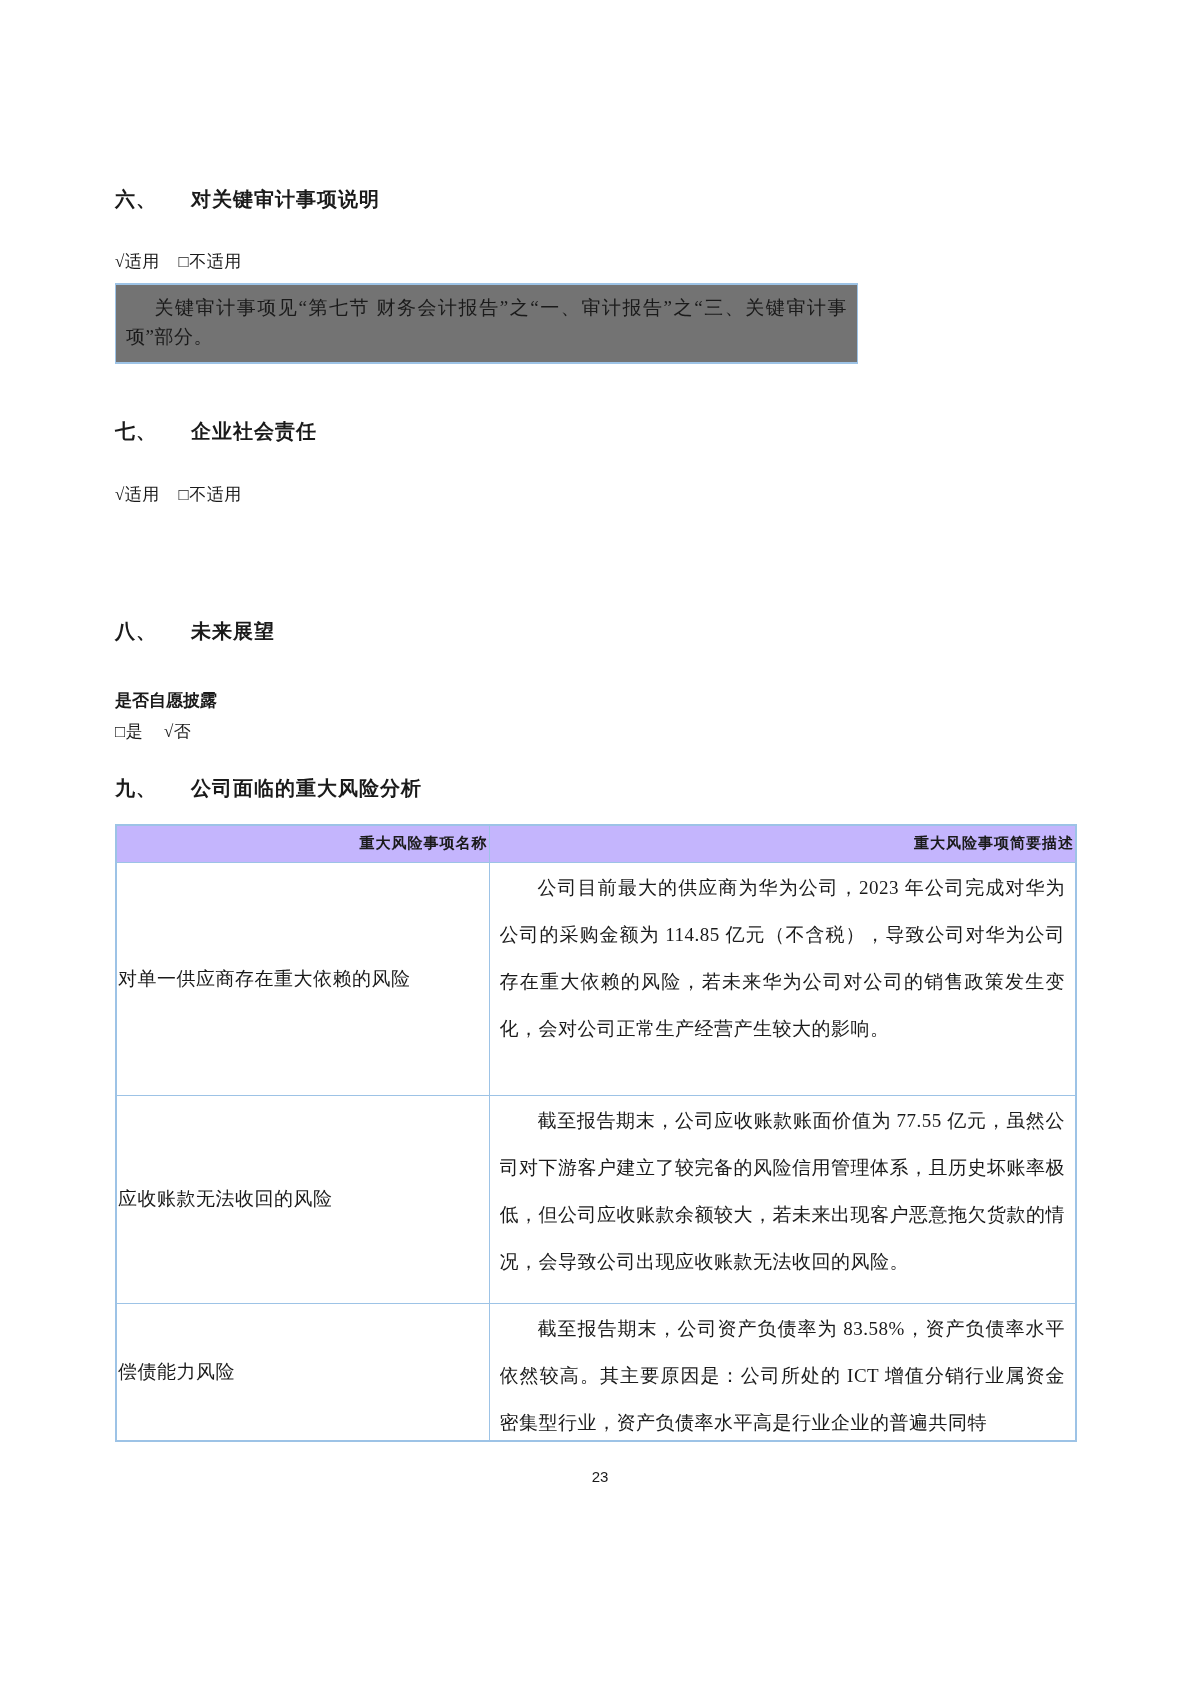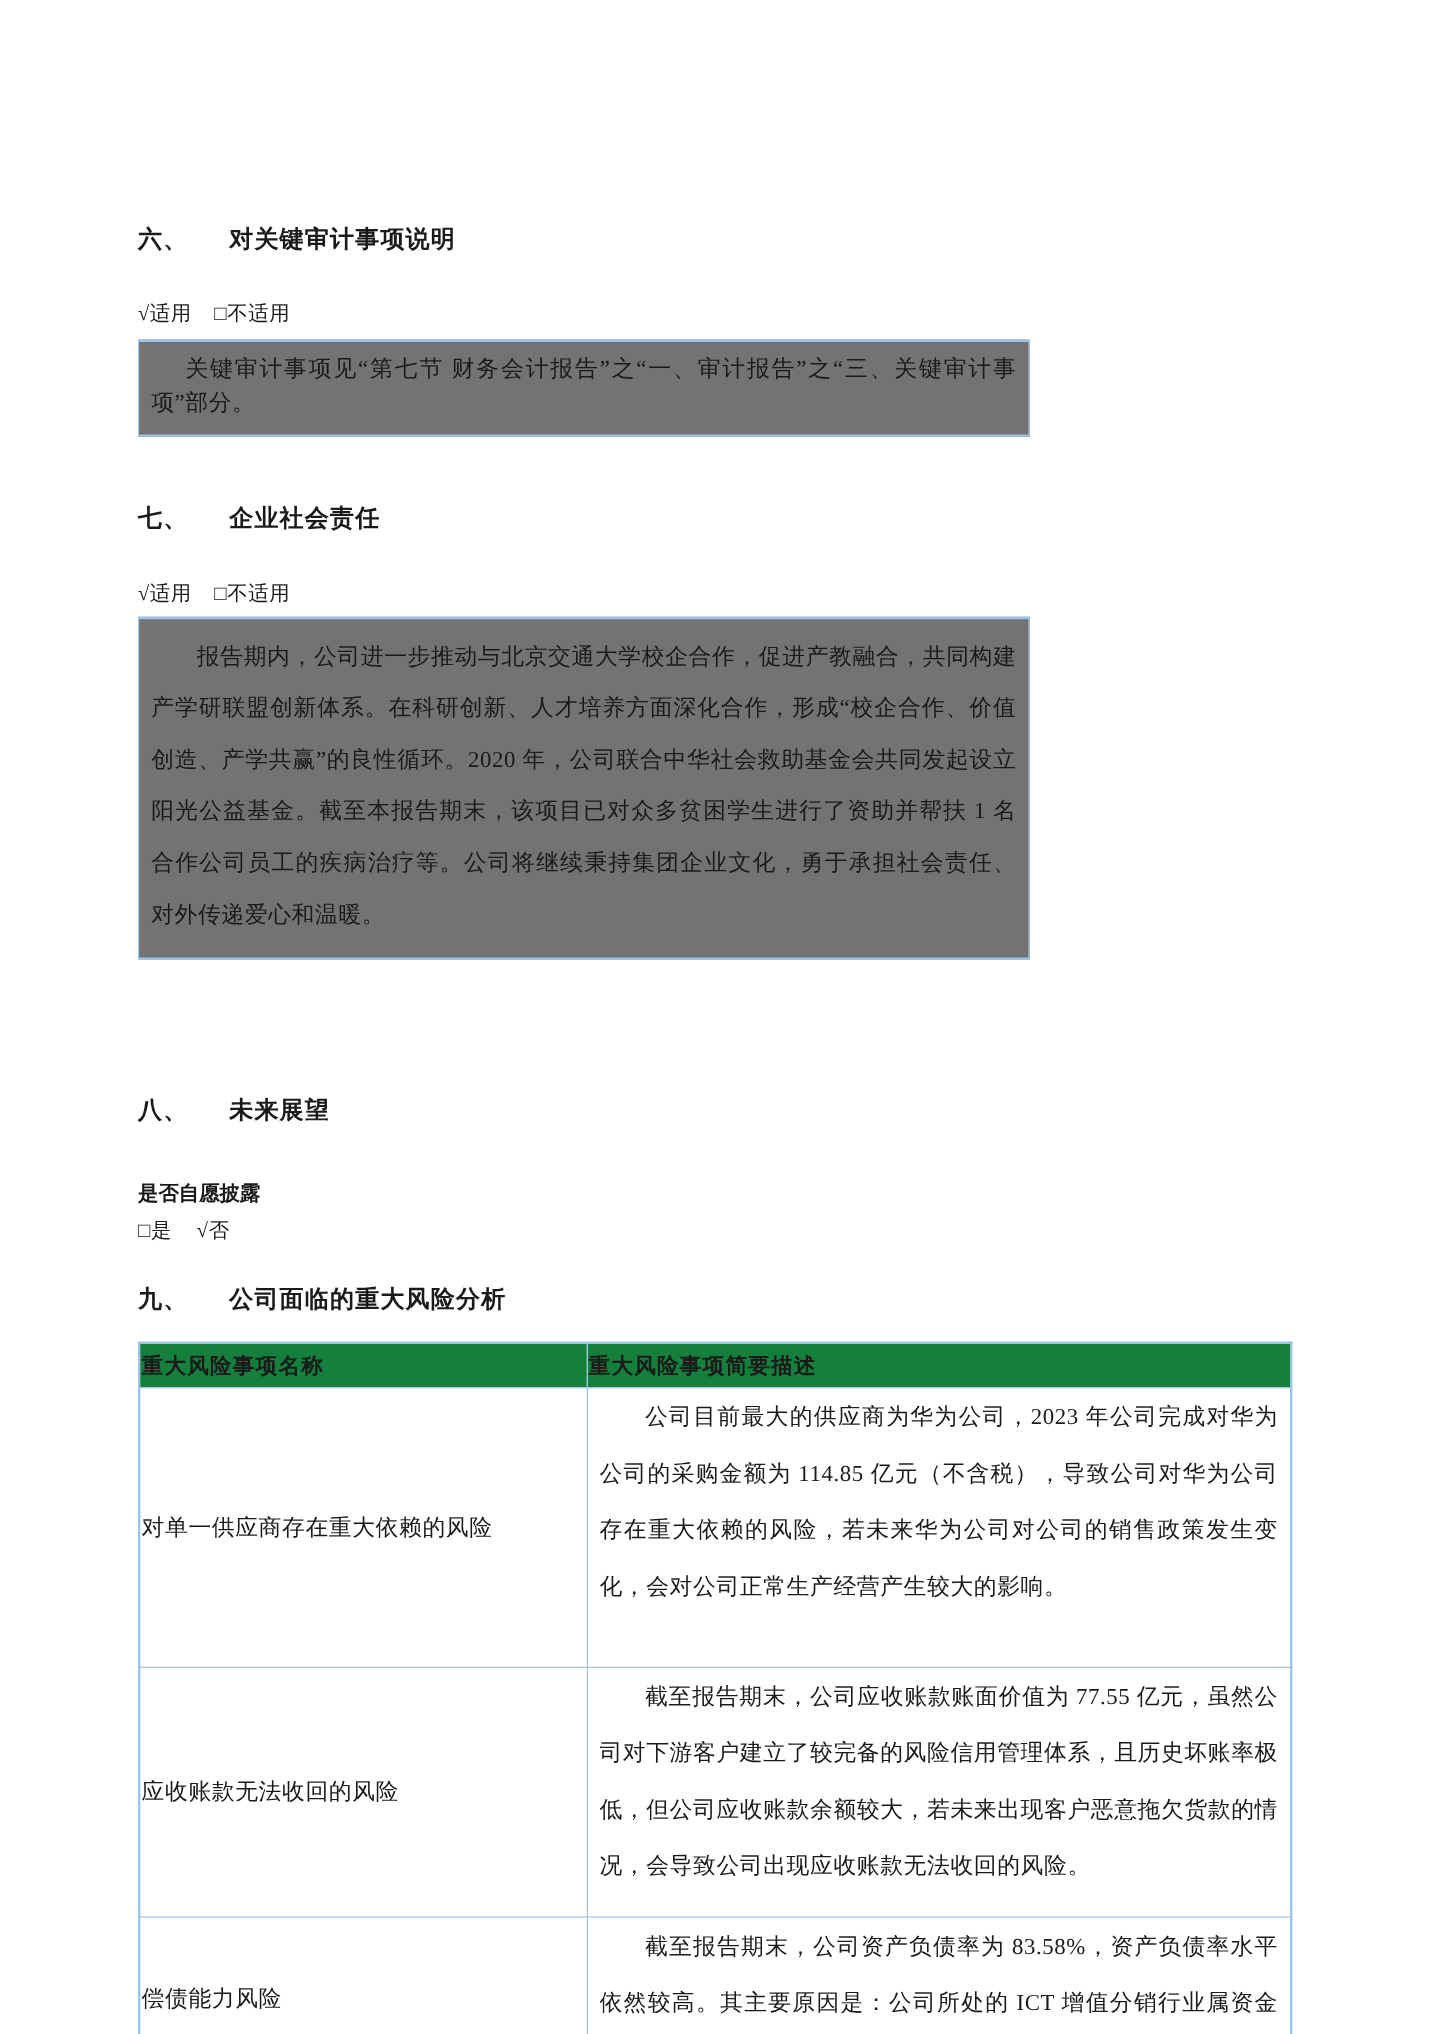--- a/index.html
+++ b/index.html
@@ -66,26 +66,26 @@
     border-collapse:collapse;
     table-layout:fixed;
     width:960px;
     border:2px solid #9DC3E6;
   }
   table.risk-table th, table.risk-table td{
     border:1px solid #9DC3E6;
     box-sizing:border-box;
   }
   table.risk-table th{
-    background:#15803d;
+    background:#c4b5fd;
     font-family:"Liberation Sans","DejaVu Sans",sans-serif;
     font-weight:bold;
-    font-size:18px;
+    font-size:15px;
     height:37px;
-    text-align:left;
+    text-align:right;
     letter-spacing:1px;
   }
   td.risk-name{
     vertical-align:middle;
     font-size:19px;
     letter-spacing:0.5px;
   }
   td.risk-desc{
     vertical-align:top;
     padding:1px 10px;
@@ -126,23 +126,20 @@
   <div class="section-heading" style="margin-top:54px;">
     <span class="num">七、</span>
     <span>企业社会责任</span>
   </div>
 
   <div class="applicability" style="margin-top:38px;">
     <span class="opt">√适用</span>
     <span class="opt">□不适用</span>
   </div>
 
-  <div class="blue-box box-multi" style="margin-top:8px;">
-    <p>报告期内，公司进一步推动与北京交通大学校企合作，促进产教融合，共同构建产学研联盟创新体系。在科研创新、人才培养方面深化合作，形成“校企合作、价值创造、产学共赢”的良性循环。2020 年，公司联合中华社会救助基金会共同发起设立阳光公益基金。截至本报告期末，该项目已对众多贫困学生进行了资助并帮扶 1 名合作公司员工的疾病治疗等。公司将继续秉持集团企业文化，勇于承担社会责任、对外传递爱心和温暖。</p>
-  </div>
 
   <div class="section-heading" style="margin-top:112px;">
     <span class="num">八、</span>
     <span>未来展望</span>
   </div>
 
   <div class="sub-label" style="margin-top:44px;">是否自愿披露</div>
 
   <div class="choice-line" style="margin-top:8px;">
     <span class="opt">□是</span>
@@ -180,14 +177,15 @@
       </tr>
       <tr>
         <td class="risk-name">偿债能力风险</td>
         <td class="risk-desc">
           <div class="desc-clip" style="height:134px;">截至报告期末，公司资产负债率为 83.58%，资产负债率水平依然较高。其主要原因是：公司所处的 ICT 增值分销行业属资金密集型行业，资产负债率水平高是行业企业的普遍共同特</div>
         </td>
       </tr>
     </tbody>
   </table>
 
+  <div class="page-number" style="margin-top:26px;">23</div>
 
 </div>
 
 </body></html>

